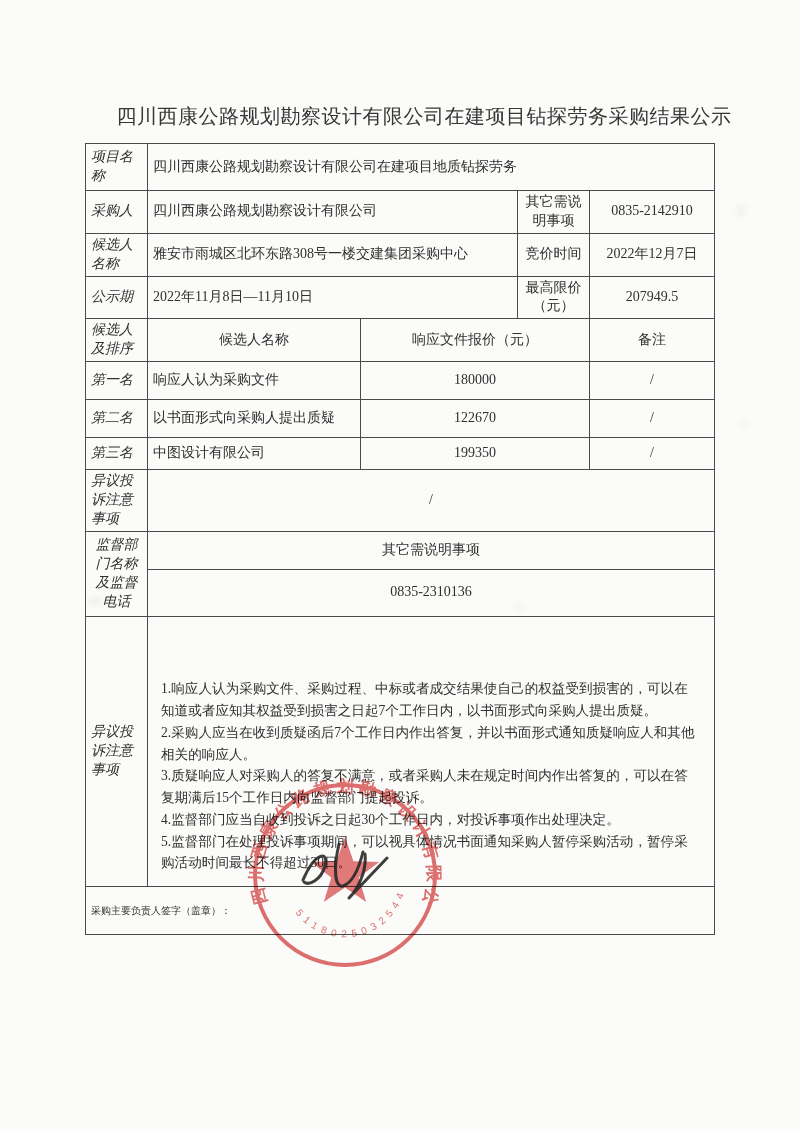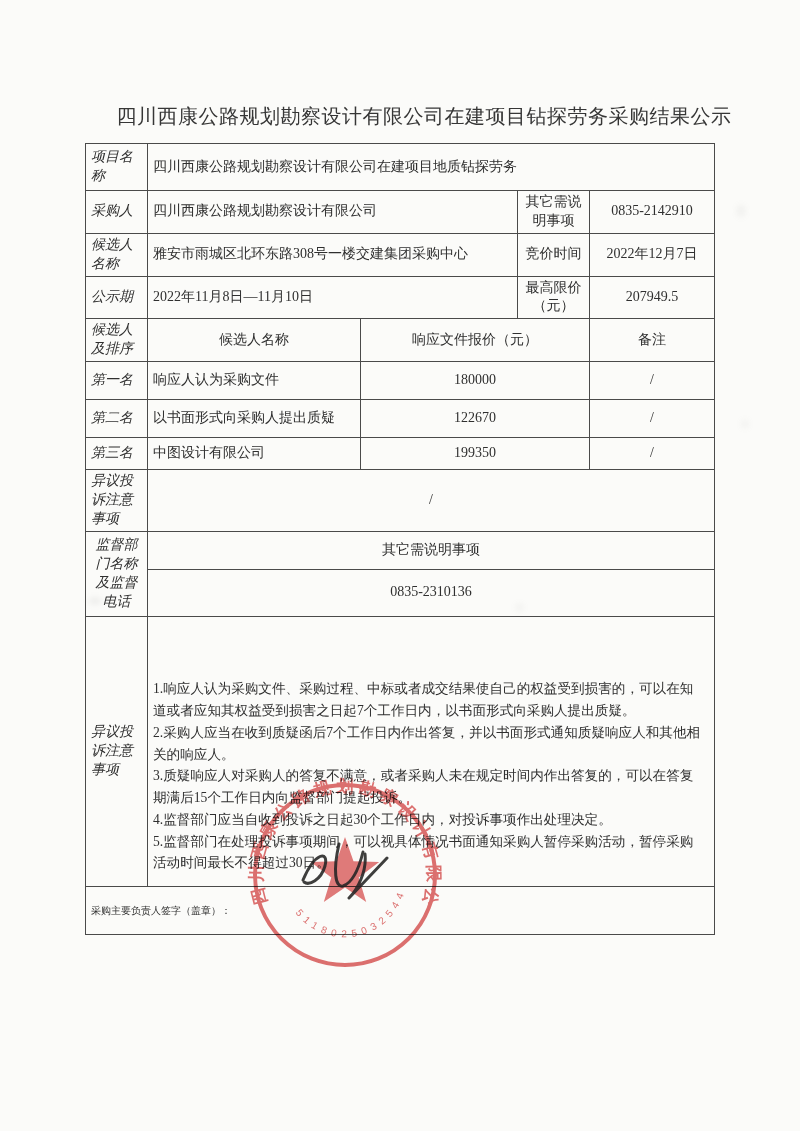--- a/index.html
+++ b/index.html
@@ -19,21 +19,21 @@
     font-size:14px;line-height:1.35;
   }
   table.main td{
     border:1.4px solid #4a4a4a;padding:2px 5px;vertical-align:middle;
     overflow:hidden;color:#2f2f2f;
   }
   td.lab{padding-left:3px;padding-right:2px;font-style:italic;}
   td.ctr{text-align:center;}
   td.val{padding-left:6px;}
   td.objection-body{vertical-align:top;}
-  .objection-text{margin:50px 8px 0 0;line-height:1.6;font-size:13.6px;}
+  .objection-text{margin:50px 8px 0 8px;line-height:1.6;font-size:13.6px;}
   .objection-text div{margin:0;}
   td.sign-row{padding-left:6px;font-size:10px;}
   
   .stamp{
     position:absolute;left:245px;top:775px;width:200px;height:200px;
     mix-blend-mode:multiply;opacity:0.82;pointer-events:none;
   }
   .signature{
     position:absolute;left:283px;top:828px;width:140px;height:86px;
     pointer-events:none;

